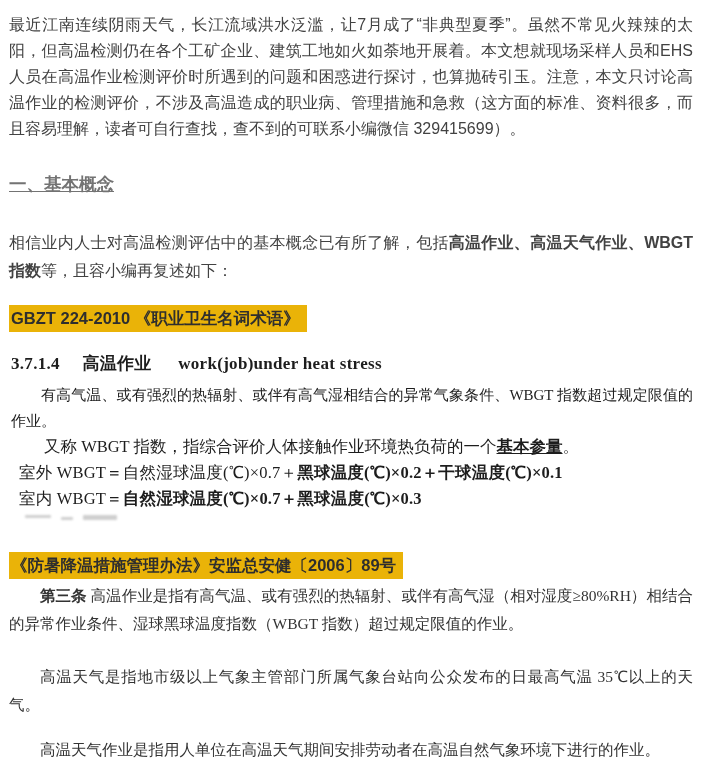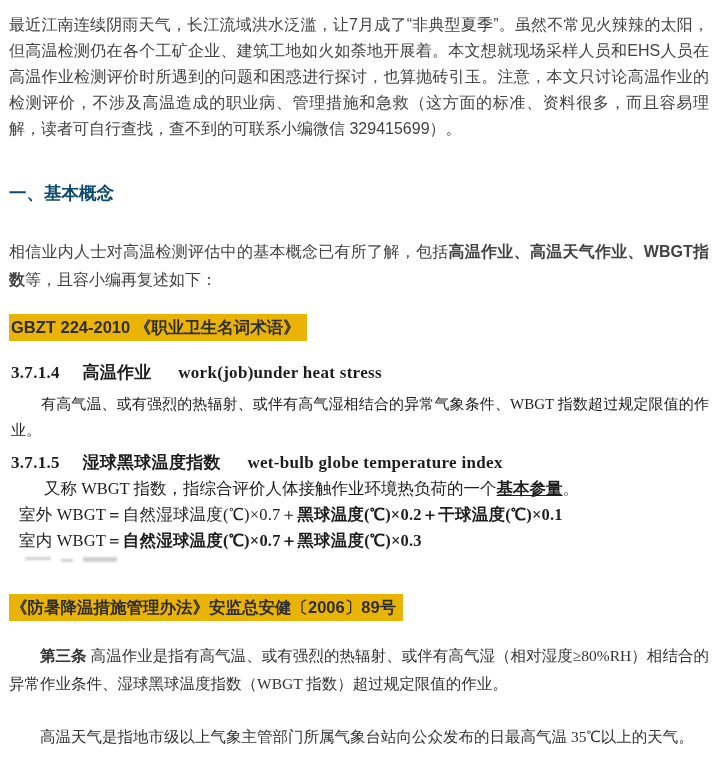--- a/index.html
+++ b/index.html
@@ -2,32 +2,33 @@
 <html><head>
 <meta charset="utf-8">
 <style>
   html, body { margin: 0; padding: 0; }
   body {
     width: 718px; height: 768px;
     background: #ffffff;
     overflow: hidden;
     font-family: "Liberation Sans", sans-serif;
   }
-  .page { width: 718px; height: 552px; box-sizing: border-box; padding: 10px 9px 0 9px; }
+  .page { width: 718px; height: 552px; box-sizing: border-box; padding: 10px 25px 0 9px; }
 
   .intro {
     margin: 2px 0 0 0;
     font-size: 16px; line-height: 26px;
     color: #424242;
     text-align: justify;
   }
   .section-heading {
-    margin: 39px 0 0 0;
+    margin: 30px 0 0 0;
     font-size: 17.5px; font-weight: 700;
-    color: #0c4a6e;
+    color: #737373;
+    text-decoration: underline;
   }
   .concepts {
     margin: 33px 0 0 0;
     font-size: 16px; line-height: 28px;
     color: #424242;
     text-align: justify;
   }
   .hl-row { margin: 20px 0 0 0; line-height: 0; }
   .hl-heading {
     display: inline-block;
@@ -81,21 +82,21 @@
   .quote {
     font-family: "Liberation Serif", serif;
     color: #333333;
   }
   .quote p {
     margin: 0;
     font-size: 15.5px; line-height: 28px;
     text-indent: 2em;
     text-align: justify;
   }
-  .quote p.q1 { margin-top: 21px; }
+  .quote p.q1 { margin-top: 3px; }
   .quote p.q2 { margin-top: 25px; }
   .quote p.q3 { margin-top: 17px; }
 
   b, .seg-b { font-weight: 700; }
 </style>
 </head>
 <body>
 
 <div class="page">
 
@@ -112,25 +113,20 @@
   <div class="scan">
 
     <div class="scan-head">
       <span class="num">3.7.1.4</span>
       <span class="term">高温作业</span>
       <span class="en">work(job)under heat stress</span>
     </div>
 
     <p class="scan-def">有高气温、或有强烈的热辐射、或伴有高气湿相结合的异常气象条件、WBGT 指数超过规定限值的作业。</p>
 
-    <div class="scan-head mt">
-      <span class="num">3.7.1.5</span>
-      <span class="term">湿球黑球温度指数</span>
-      <span class="en">wet-bulb globe temperature index</span>
-    </div>
 
     <p class="scan-line indent"><span>又称 WBGT 指数，指综合评价人体接触作业环境热负荷的一个</span><span class="seg-b" style="text-decoration: underline;">基本参量</span><span>。</span></p>
 
     <p class="scan-line formula"><span>室外 WBGT＝自然湿球温度(℃)×0.7＋</span><span class="seg-b">黑球温度(℃)×0.2＋干球温度(℃)×0.1</span></p>
 
     <p class="scan-line formula"><span>室内 WBGT＝</span><span class="seg-b">自然湿球温度(℃)×0.7＋黑球温度(℃)×0.3</span></p>
 
     <div class="scan-artifact">
       <i class="a"></i><i class="b"></i><i class="c"></i>
     </div>

